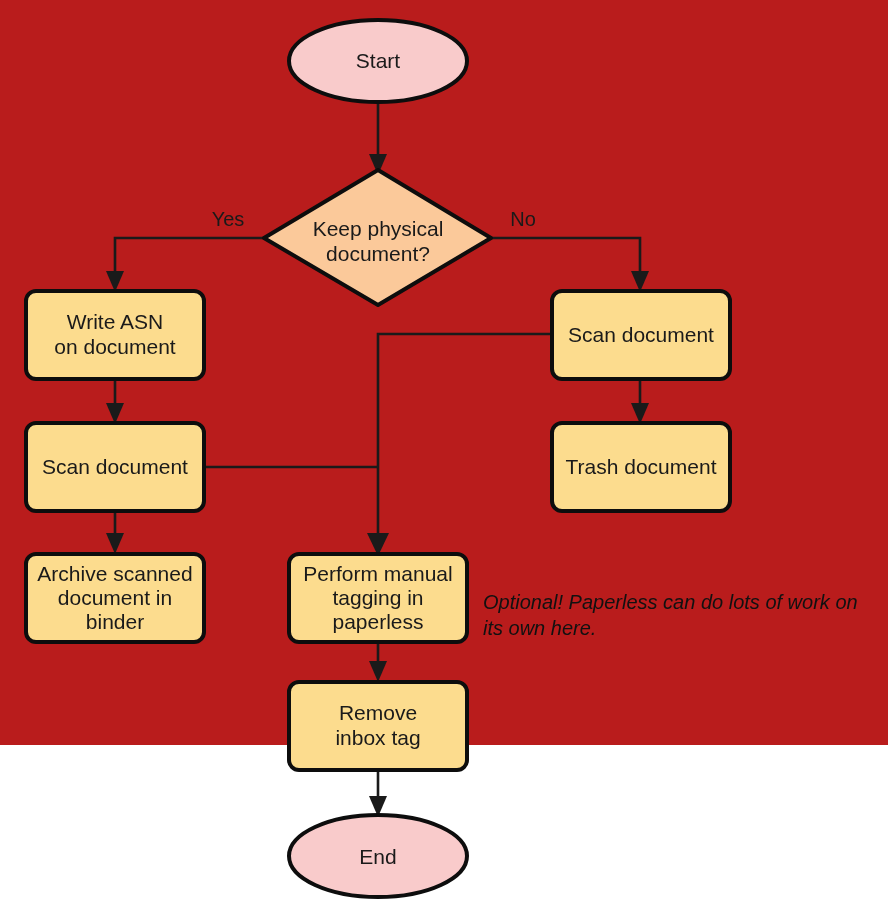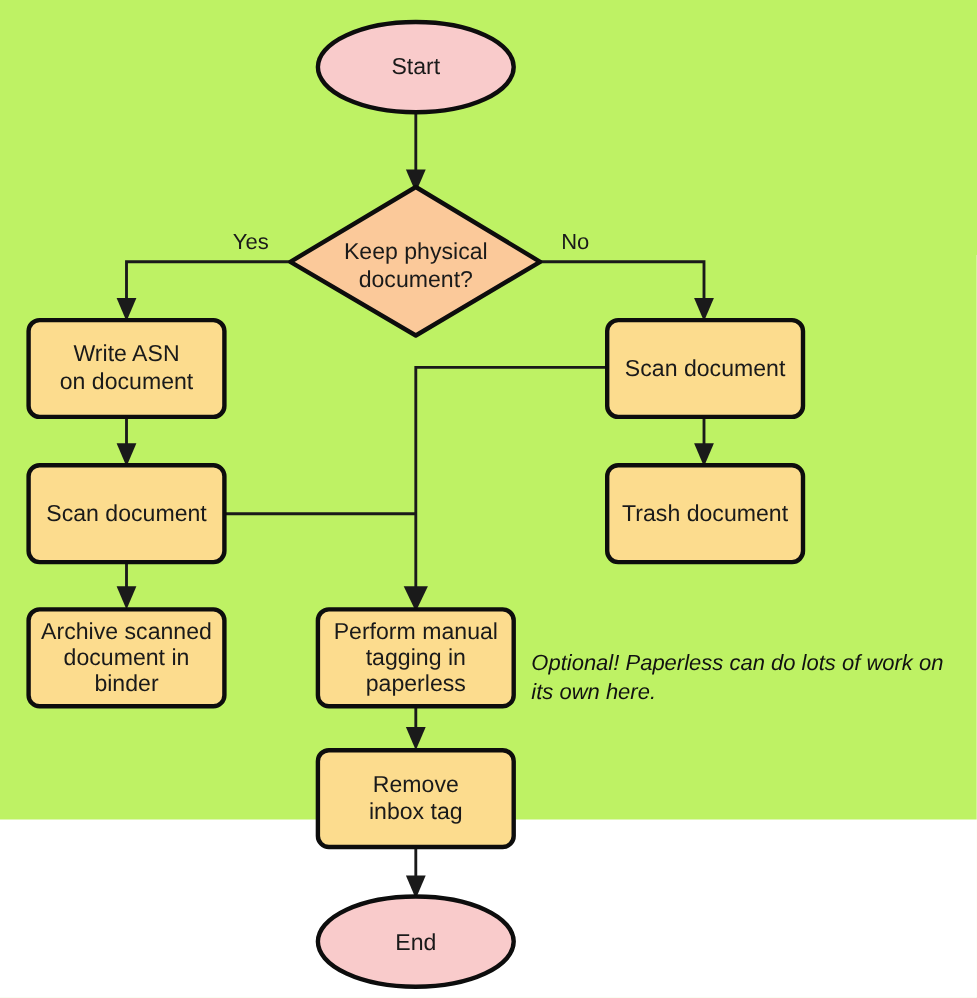--- a/index.html
+++ b/index.html
@@ -11,21 +11,21 @@
   body {
     width: 888px;
     height: 907px;
     font-family: "Liberation Sans", sans-serif;
     overflow: hidden;
   }
   #flowchart-root {
     position: relative;
     width: 888px;
     height: 745px;
-    background: #bef264;
+    background: #b91c1c;
   }
   svg#flow-svg {
     display: block;
     width: 888px;
     height: 907px;
   }
   .node-shape {
     stroke: #0d0d0d;
     stroke-width: 4;
     stroke-linejoin: round;

